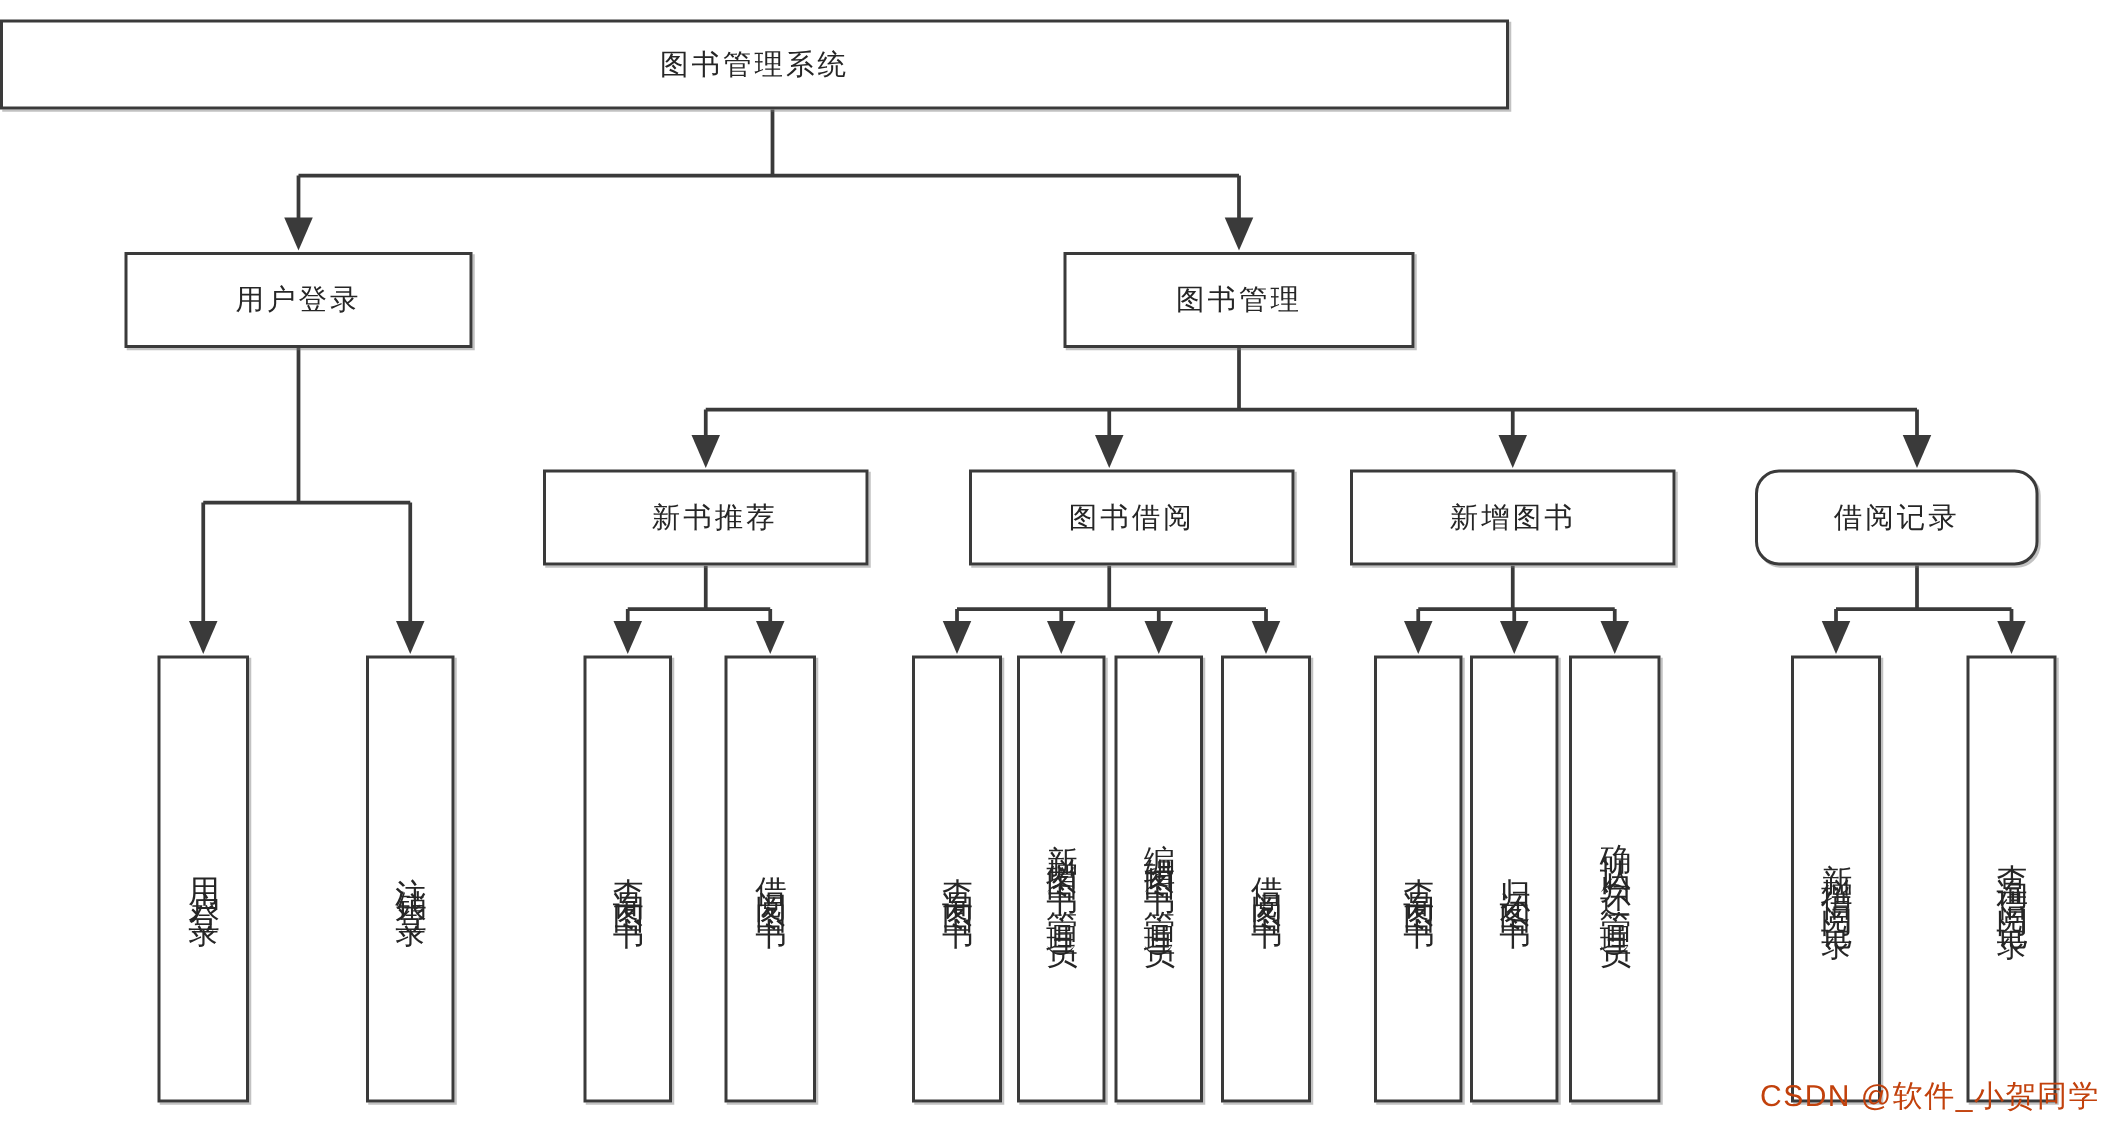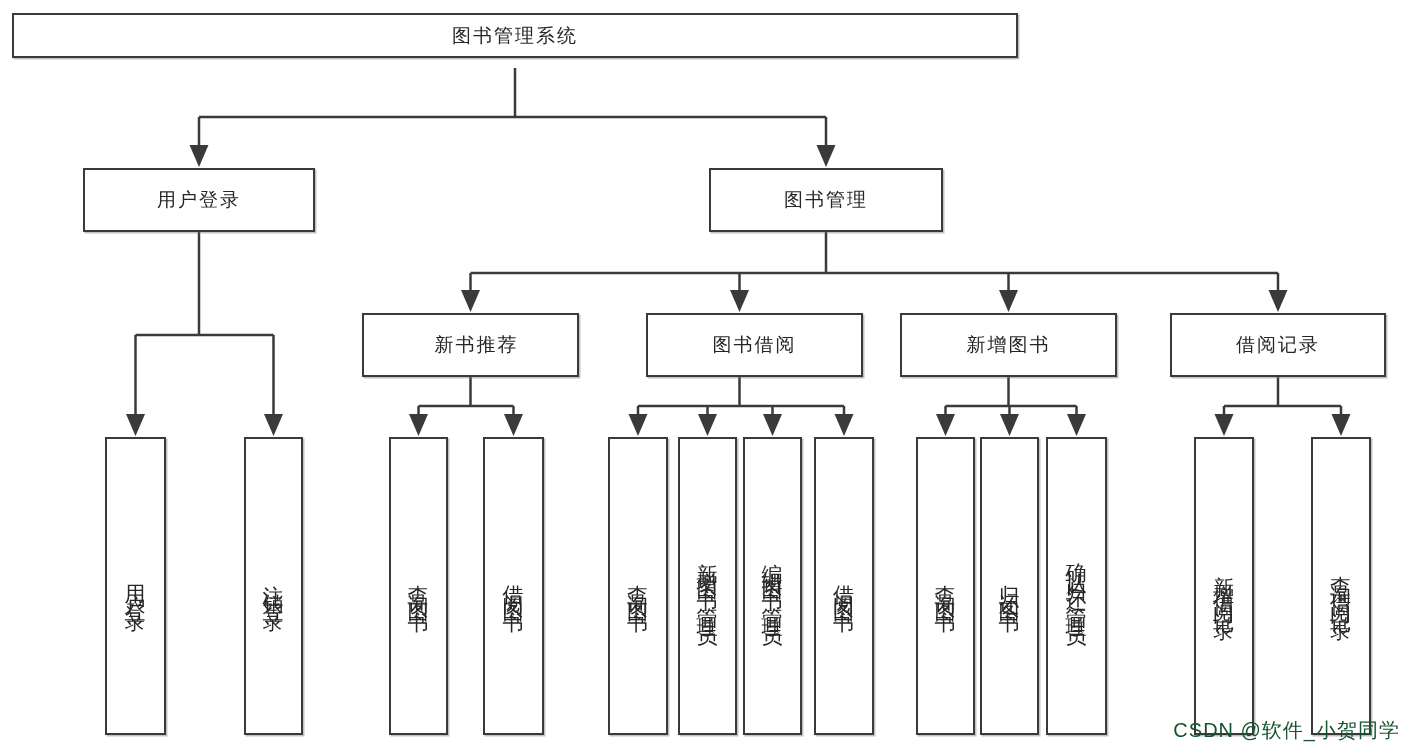--- a/index.html
+++ b/index.html
@@ -109,39 +109,39 @@
       <line x1="1076.5" y1="406" x2="1076.5" y2="419" stroke="#3a3a3a" stroke-width="2.5"></line>
       <polygon points="1067,414 1086,414 1076.5,436" fill="#3a3a3a"></polygon>
       <line x1="1278" y1="377" x2="1278" y2="406" stroke="#3a3a3a" stroke-width="2.5"></line>
       <line x1="1224" y1="406" x2="1341" y2="406" stroke="#3a3a3a" stroke-width="2.5"></line>
       <line x1="1224" y1="406" x2="1224" y2="419" stroke="#3a3a3a" stroke-width="2.5"></line>
       <polygon points="1214.5,414 1233.5,414 1224,436" fill="#3a3a3a"></polygon>
       <line x1="1341" y1="406" x2="1341" y2="419" stroke="#3a3a3a" stroke-width="2.5"></line>
       <polygon points="1331.5,414 1350.5,414 1341,436" fill="#3a3a3a"></polygon>
     </svg>
 
-  <div class="node" style="left: 12px; top: 13px; width: 1006px; height: 45px; border-color: rgb(58, 58, 58);">
+  <div class="node" style="left: 0; top: 13px; width: 1006px; height: 60px; border-color: rgb(58, 58, 58);">
       <span class="lbl">图书管理系统</span>
     </div>
     <div class="node" style="left: 83px; top: 168px; width: 232px; height: 64px; border-color: rgb(58, 58, 58);">
       <span class="lbl">用户登录</span>
     </div>
     <div class="node" style="left: 709px; top: 168px; width: 234px; height: 64px; border-color: rgb(58, 58, 58);">
       <span class="lbl">图书管理</span>
     </div>
     <div class="node" style="left: 362px; top: 313px; width: 217px; height: 64px; border-color: rgb(58, 58, 58); padding-left: 12px;">
       <span class="lbl">新书推荐</span>
     </div>
     <div class="node" style="left: 631px; top: 313px; width: 217px; height: 64px; border-color: rgb(58, 58, 58); margin-left: 15px;">
       <span class="lbl">图书借阅</span>
     </div>
     <div class="node" style="left: 900px; top: 313px; width: 217px; height: 64px; border-color: rgb(58, 58, 58);">
       <span class="lbl">新增图书</span>
     </div>
-    <div class="node" style="left: 1170px; top: 313px; width: 216px; height: 64px; border-color: rgb(58, 58, 58);">
+    <div class="node" style="left: 1170px; top: 313px; width: 189px; height: 64px; border-color: rgb(58, 58, 58); border-radius: 16px;">
       <span class="lbl">借阅记录</span>
     </div>
     <div class="node vertical" style="left: 105px; top: 437px; width: 61px; height: 298px; border-color: rgb(58, 58, 58);">
       <span class="lbl">用户登录</span>
     </div>
     <div class="node vertical" style="left: 244px; top: 437px; width: 59px; height: 298px; border-color: rgb(58, 58, 58);">
       <span class="lbl">注销登录</span>
     </div>
     <div class="node vertical" style="left: 389px; top: 437px; width: 59px; height: 298px; border-color: rgb(58, 58, 58);">
       <span class="lbl">查询图书</span>
@@ -169,14 +169,14 @@
     </div>
     <div class="node vertical" style="left: 1046px; top: 437px; width: 61px; height: 298px; border-color: rgb(58, 58, 58);">
       <span class="lbl">确认归还（管理员）</span>
     </div>
     <div class="node vertical" style="left: 1194px; top: 437px; width: 60px; height: 298px; border-color: rgb(58, 58, 58);">
       <span class="lbl">新增借阅记录</span>
     </div>
     <div class="node vertical" style="left: 1311px; top: 437px; width: 60px; height: 298px; border-color: rgb(58, 58, 58);">
       <span class="lbl">查询借阅记录</span>
     </div>
-    <div id="watermark" style="color: #14532d;">CSDN @软件_小贺同学</div>
+    <div id="watermark" style="color: #c2410c;">CSDN @软件_小贺同学</div>
 </div>
 
 </body></html>

